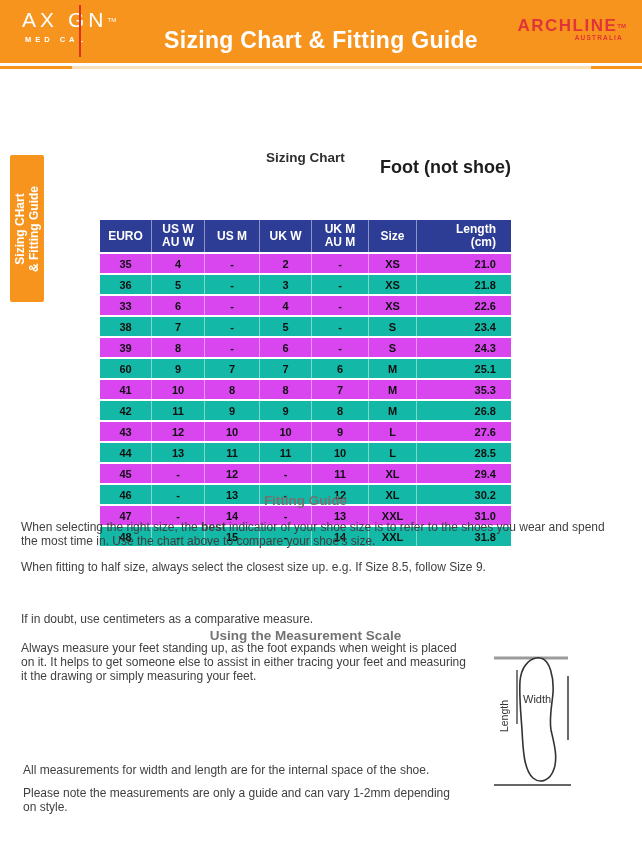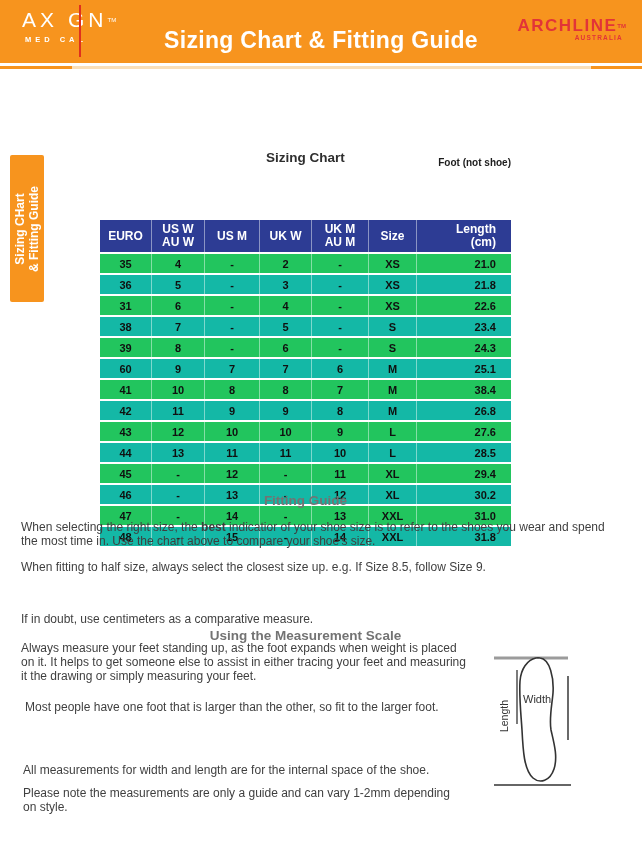--- a/index.html
+++ b/index.html
@@ -28,33 +28,33 @@
   .rule-left{left:0;width:72px;background:#F7941E;}
   .rule-right{left:591px;width:51px;background:#F7941E;}
 
   
   .side-tab{position:absolute;left:10px;top:155px;width:34px;height:147px;background:#F7941E;border-radius:2px;}
   .side-tab-label{position:absolute;left:50%;top:50%;transform:translate(-50%,-50%) rotate(-90deg);
     color:#fff;font-size:12px;font-weight:bold;line-height:14px;text-align:center;white-space:pre;}
 
   
   .chart-title{position:absolute;left:0;top:150px;width:611px;text-align:center;font-size:13.5px;font-weight:bold;color:#2e2e2e;}
-  .chart-note{position:absolute;left:300px;top:157px;width:211px;text-align:right;font-size:10px;font-weight:bold;color:#1d1d1d;}
+  .chart-note{position:absolute;left:300px;top:157px;width:211px;text-align:right;font-size:18px;font-weight:bold;color:#1d1d1d;}
 
   
   .table{position:absolute;left:100px;top:176px;width:411px;}
   .thead{display:flex;background:#2D3C94;color:#fff;height:32px;font-size:12px;font-weight:bold;margin-top:44px;}
   .th{box-sizing:border-box;display:flex;align-items:center;justify-content:center;text-align:center;
       line-height:13px;white-space:pre-line;border-right:1px solid rgba(255,255,255,.45);}
   .th:last-child{border-right:none;}
   .tr{display:flex;height:19px;border-top:2px solid #fff;font-size:11px;font-weight:bold;color:#101010;}
   .td{box-sizing:border-box;display:flex;align-items:center;justify-content:center;text-align:center;
       border-right:1px solid rgba(255,255,255,.45);}
   .td:last-child{border-right:none;}
-  .blu{background:#22c55e;justify-content:center;}
+  .blu{background:#d946ef;justify-content:center;}
   .lav{background:#14b8a6;}
   .c0{width:52px}.c1{width:53px}.c2{width:55px}.c3{width:52px}.c4{width:57px}.c5{width:48px}.c6{width:94px}
   .right{justify-content:flex-end !important;text-align:right !important;padding-right:15px;}
 
   
   .sec-heading{position:absolute;left:0;width:611px;text-align:center;font-size:13.5px;font-weight:bold;color:#737373;}
   .para{position:absolute;font-size:12px;line-height:14px;color:#3f3f3f;white-space:pre;}
   .bold{font-weight:bold;}
 
   
@@ -119,21 +119,21 @@
         <div class="tr lav">
           <div class="td c0">36</div>
           <div class="td c1">5</div>
           <div class="td c2">-</div>
           <div class="td c3">3</div>
           <div class="td c4">-</div>
           <div class="td c5">XS</div>
           <div class="td c6 right">21.8</div>
         </div>
         <div class="tr blu">
-          <div class="td c0">31</div>
+          <div class="td c0">33</div>
           <div class="td c1">6</div>
           <div class="td c2">-</div>
           <div class="td c3">4</div>
           <div class="td c4">-</div>
           <div class="td c5">XS</div>
           <div class="td c6 right">22.6</div>
         </div>
         <div class="tr lav">
           <div class="td c0">38</div>
           <div class="td c1">7</div>
@@ -161,21 +161,21 @@
           <div class="td c5">M</div>
           <div class="td c6 right">25.1</div>
         </div>
         <div class="tr blu">
           <div class="td c0">41</div>
           <div class="td c1">10</div>
           <div class="td c2">8</div>
           <div class="td c3">8</div>
           <div class="td c4">7</div>
           <div class="td c5">M</div>
-          <div class="td c6 right">38.4</div>
+          <div class="td c6 right">35.3</div>
         </div>
         <div class="tr lav">
           <div class="td c0">42</div>
           <div class="td c1">11</div>
           <div class="td c2">9</div>
           <div class="td c3">9</div>
           <div class="td c4">8</div>
           <div class="td c5">M</div>
           <div class="td c6 right">26.8</div>
         </div>
@@ -239,21 +239,20 @@
   <div class="sec-heading" style="top:493px;">Fitting Guide</div>
   <div class="para" style="left:21px;top:520px;"><span>When selecting the right size, the </span><span class="bold">best</span><span> indicatior of your shoe size is to refer to the shoes you wear and spend
 the most time in. Use the chart above to compare your shoe's size.</span></div>
   <div class="para" style="left:21px;top:560px;">When fitting to half size, always select the closest size up. e.g. If Size 8.5, follow Size 9.</div>
 
   <div class="sec-heading" style="top:588px;margin-top:40px;">Using the Measurement Scale</div>
   <div class="para" style="left:21px;top:641px;">Always measure your feet standing up, as the foot expands when weight is placed
 on it. It helps to get someone else to assist in either tracing your feet and measuring
 it the drawing or simply measuring your feet.</div>
   <div class="para" style="left:21px;top:612px;">If in doubt, use centimeters as a comparative measure.</div>
-  <div class="para" style="left:25px;top:700px;">Most people have one foot that is larger than the other, so fit to the larger foot.</div>
   <div class="para" style="left:23px;top:763px;">All measurements for width and length are for the internal space of the shoe.</div>
   <div class="para" style="left:23px;top:786px;">Please note the measurements are only a guide and can vary 1-2mm depending
 on style.</div>
 
   <div class="diagram">
     <svg width="100" height="145" viewBox="0 0 100 145">
       <line x1="1" y1="10" x2="75" y2="10" stroke="#9b9b9b" stroke-width="3"></line>
       <path d="M43,10 C34,12 28,21 27,33 C26,49 28,66 29,82 C30,102 31,122 40,130
                C47,136 57,133 61,121 C65,109 61,95 58,82 C56,70 59,57 60,45
                C61,30 57,11 47,10 C45.5,9.8 44.5,9.8 43,10 Z" fill="#ffffff" stroke="#333333" stroke-width="1.6"></path>

